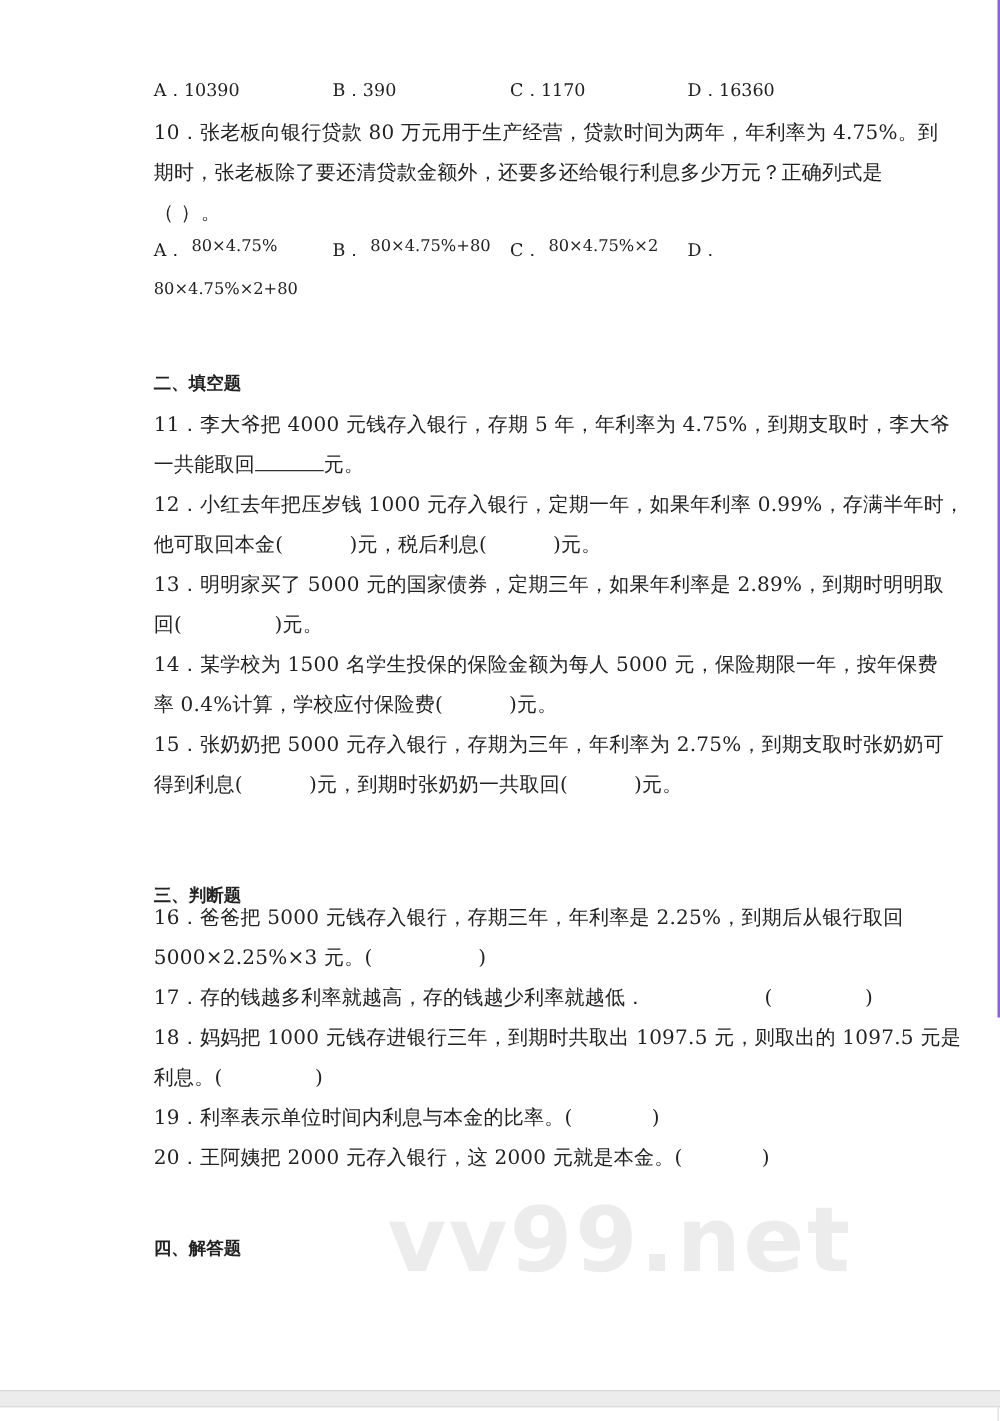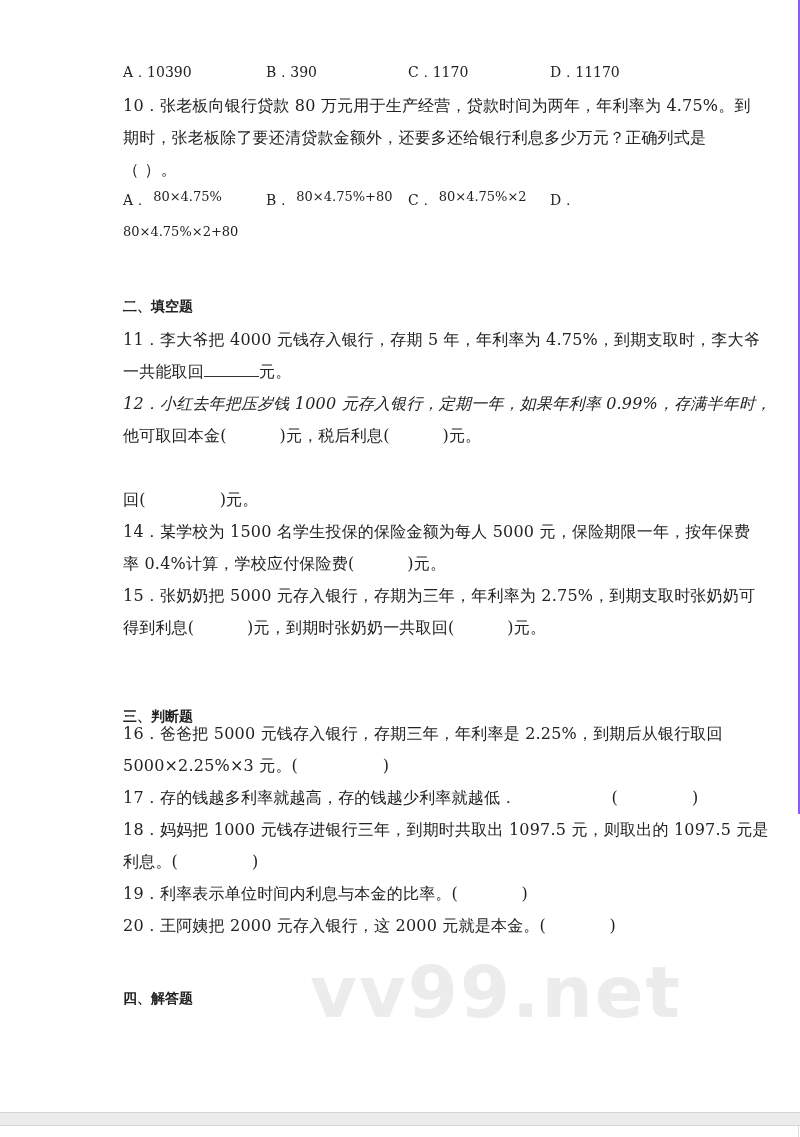--- a/index.html
+++ b/index.html
@@ -21,21 +21,21 @@
   .page2 { position: absolute; left: 0; top: 1126px; width: 798px; height: 11px; background: #fff; border-right: 1px solid #ddd; }
 </style>
 </head>
 <body>
 
 <div class="page">
 
   <div class="opt" style="left:123px; top:64px;">A．10390</div>
   <div class="opt" style="left:266px; top:64px;">B．390</div>
   <div class="opt" style="left:408px; top:64px;">C．1170</div>
-  <div class="opt" style="left:550px; top:64px;">D．11170</div>
+  <div class="opt" style="left:550px; top:64px;">D．16360</div>
 
   <div class="line" style="top:96px;">10．张老板向银行贷款 80 万元用于生产经营，贷款时间为两年，年利率为 4.75%。到</div>
   <div class="line" style="top:128px;">期时，张老板除了要还清贷款金额外，还要多还给银行利息多少万元？正确列式是</div>
   <div class="line" style="top:160px;">（    ）。</div>
 
   <div class="opt" style="left:123px; top:192px;">
     <span>A．</span><span class="formula">80×4.75%</span>
   </div>
   <div class="opt" style="left:266px; top:192px;">
     <span>B．</span><span class="formula">80×4.75%+80</span>
@@ -46,23 +46,24 @@
   <div class="opt" style="left:550px; top:192px;">D．</div>
   <div class="opt" style="left:123px; top:224px; font-size:13px;">80×4.75%×2+80</div>
 
   <div class="heading" style="top:298px;">二、填空题</div>
 
   <div class="line" style="top:330px;">11．李大爷把 4000 元钱存入银行，存期 5 年，年利率为 4.75%，到期支取时，李大爷</div>
   <div class="line" style="top:362px;">
     <span>一共能取回</span><span class="blank-u"></span><span>元。</span>
   </div>
 
-  <div class="line" style="top:394px;font-style:italic;">12．小红去年把压岁钱 1000 元存入银行，定期一年，如果年利率 0.99%，存满半年时，</div>
+  <div class="line" style="top:394px;">12．小红去年把压岁钱 1000 元存入银行，定期一年，如果年利率 0.99%，存满半年时，</div>
   <div class="line" style="top:426px; white-space:pre;">他可取回本金(          )元，税后利息(          )元。</div>
 
+  <div class="line" style="top:458px;">13．明明家买了 5000 元的国家债券，定期三年，如果年利率是 2.89%，到期时明明取</div>
   <div class="line" style="top:490px; white-space:pre;">回(              )元。</div>
 
   <div class="line" style="top:522px;">14．某学校为 1500 名学生投保的保险金额为每人 5000 元，保险期限一年，按年保费</div>
   <div class="line" style="top:554px; white-space:pre;">率 0.4%计算，学校应付保险费(          )元。</div>
 
   <div class="line" style="top:586px;">15．张奶奶把 5000 元存入银行，存期为三年，年利率为 2.75%，到期支取时张奶奶可</div>
   <div class="line" style="top:618px; white-space:pre;">得到利息(          )元，到期时张奶奶一共取回(          )元。</div>
 
   <div class="heading" style="top:692px;margin-top:16px;">三、判断题</div>
 

